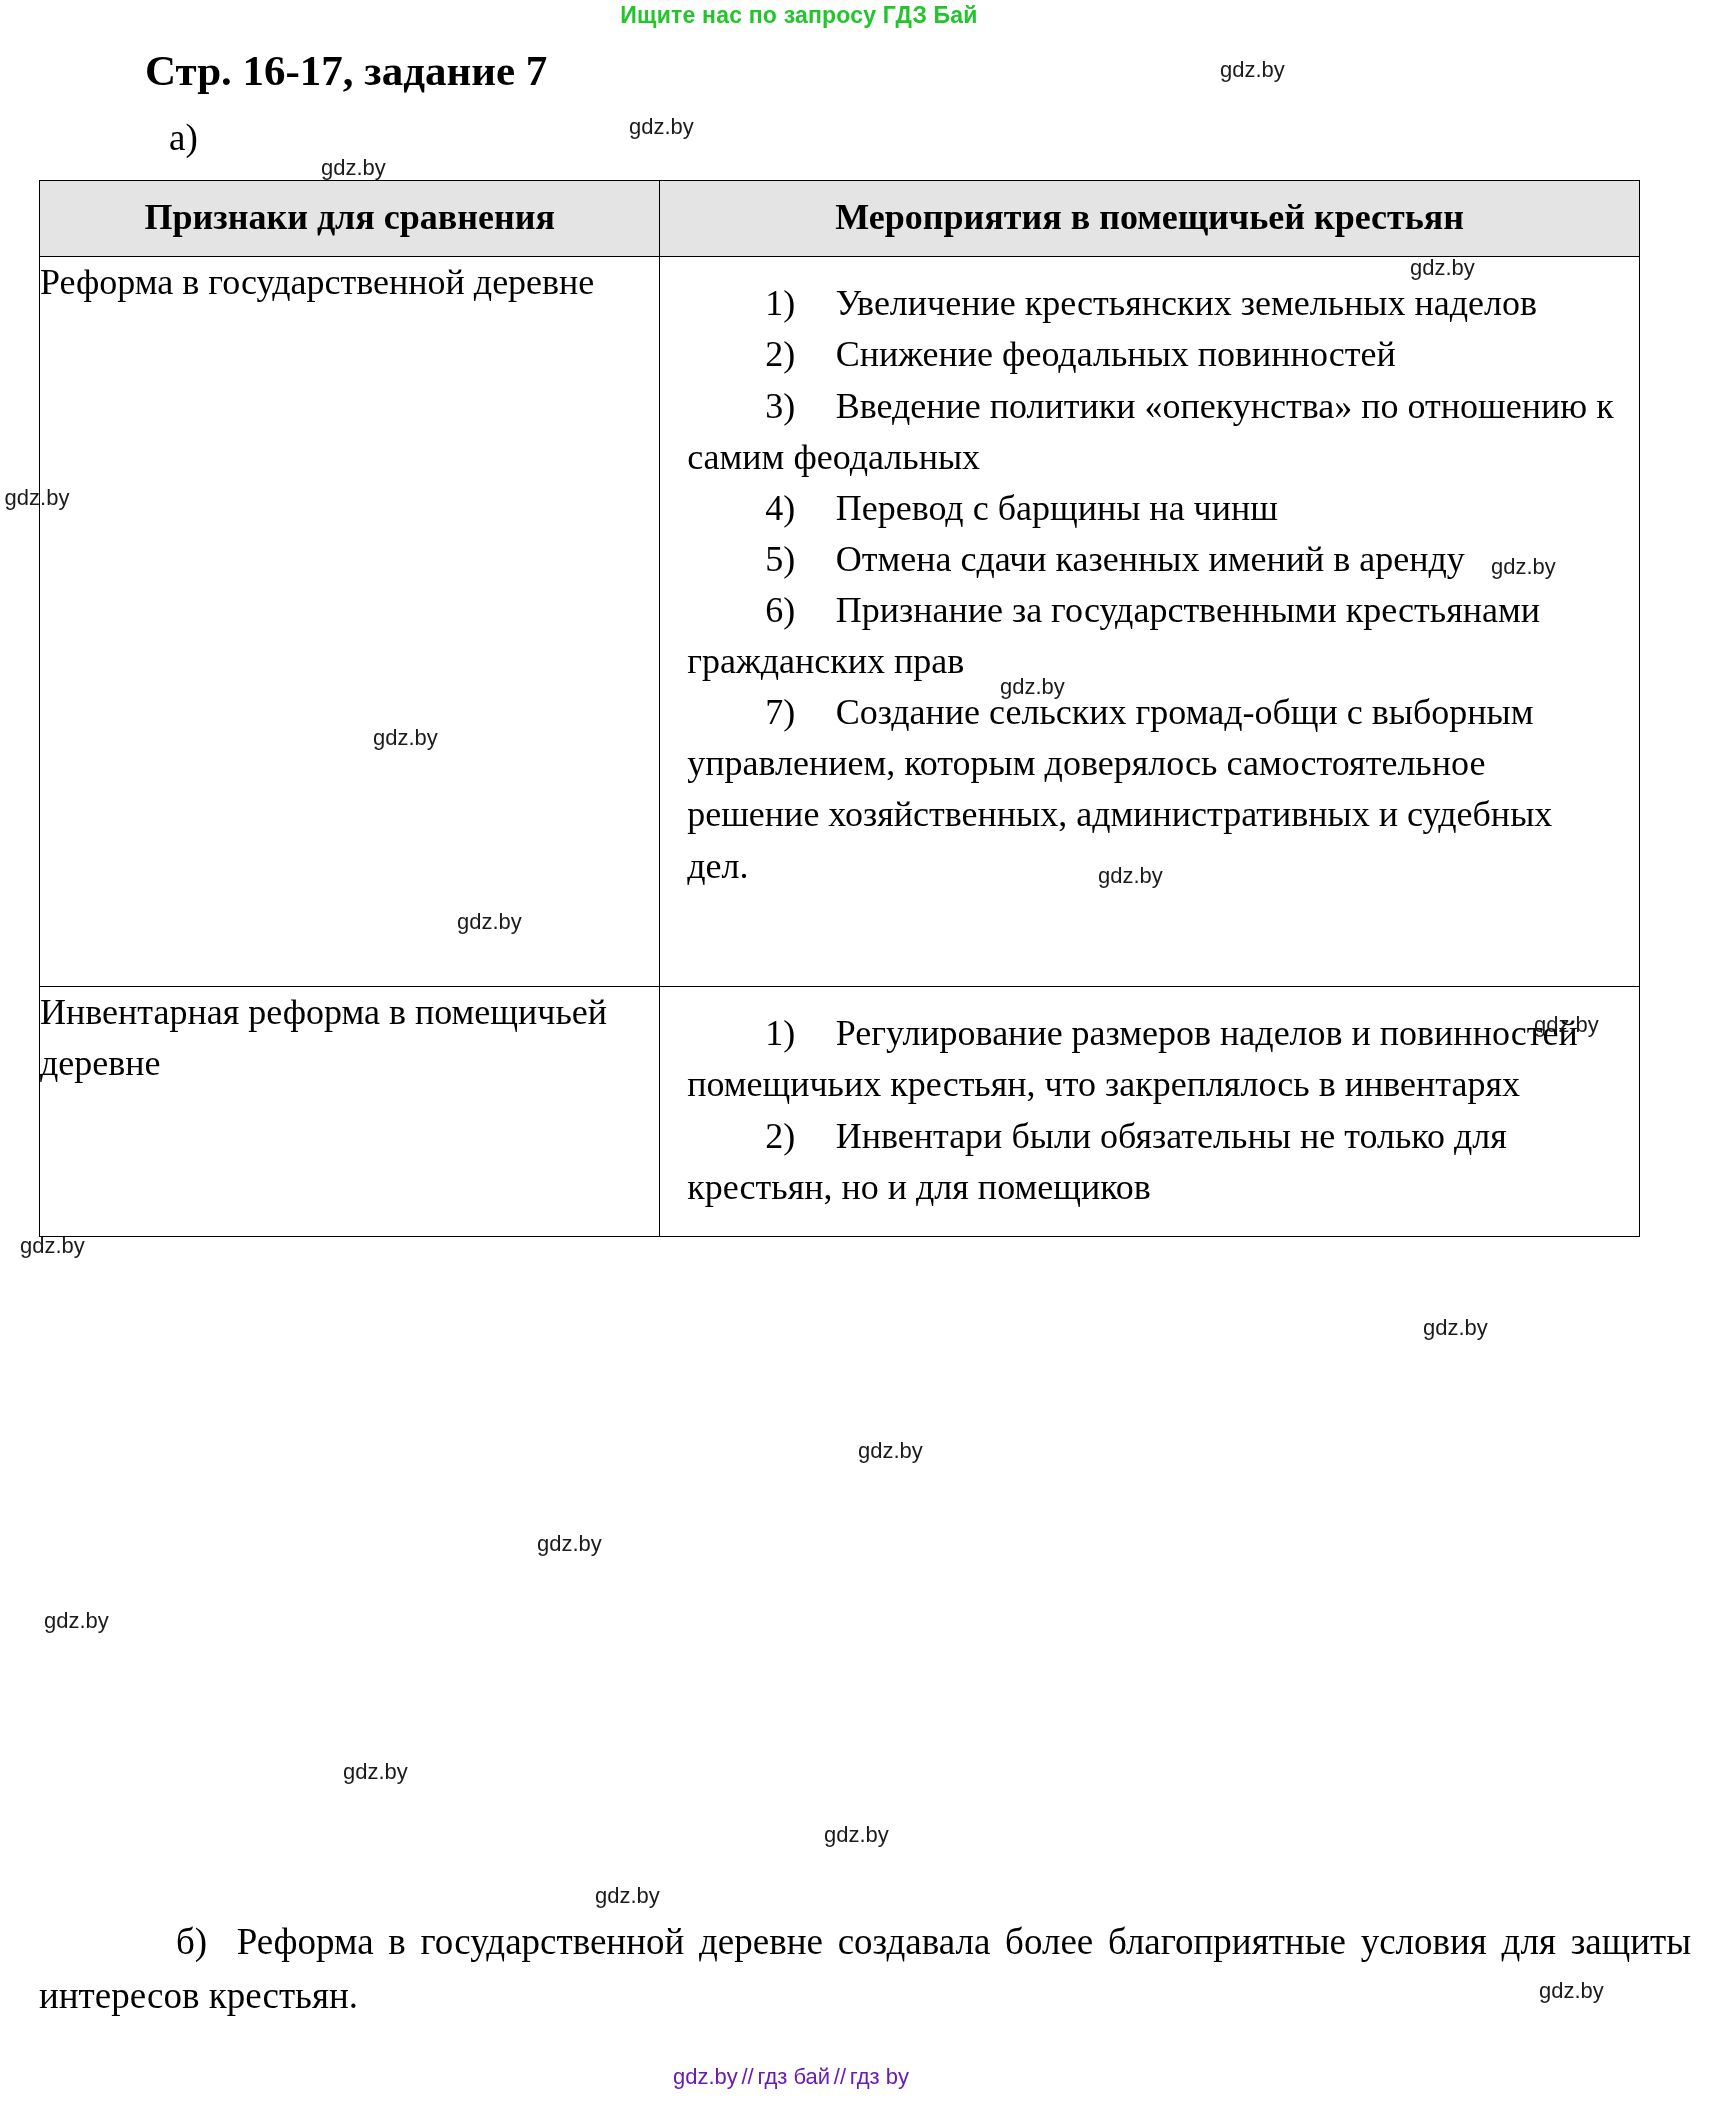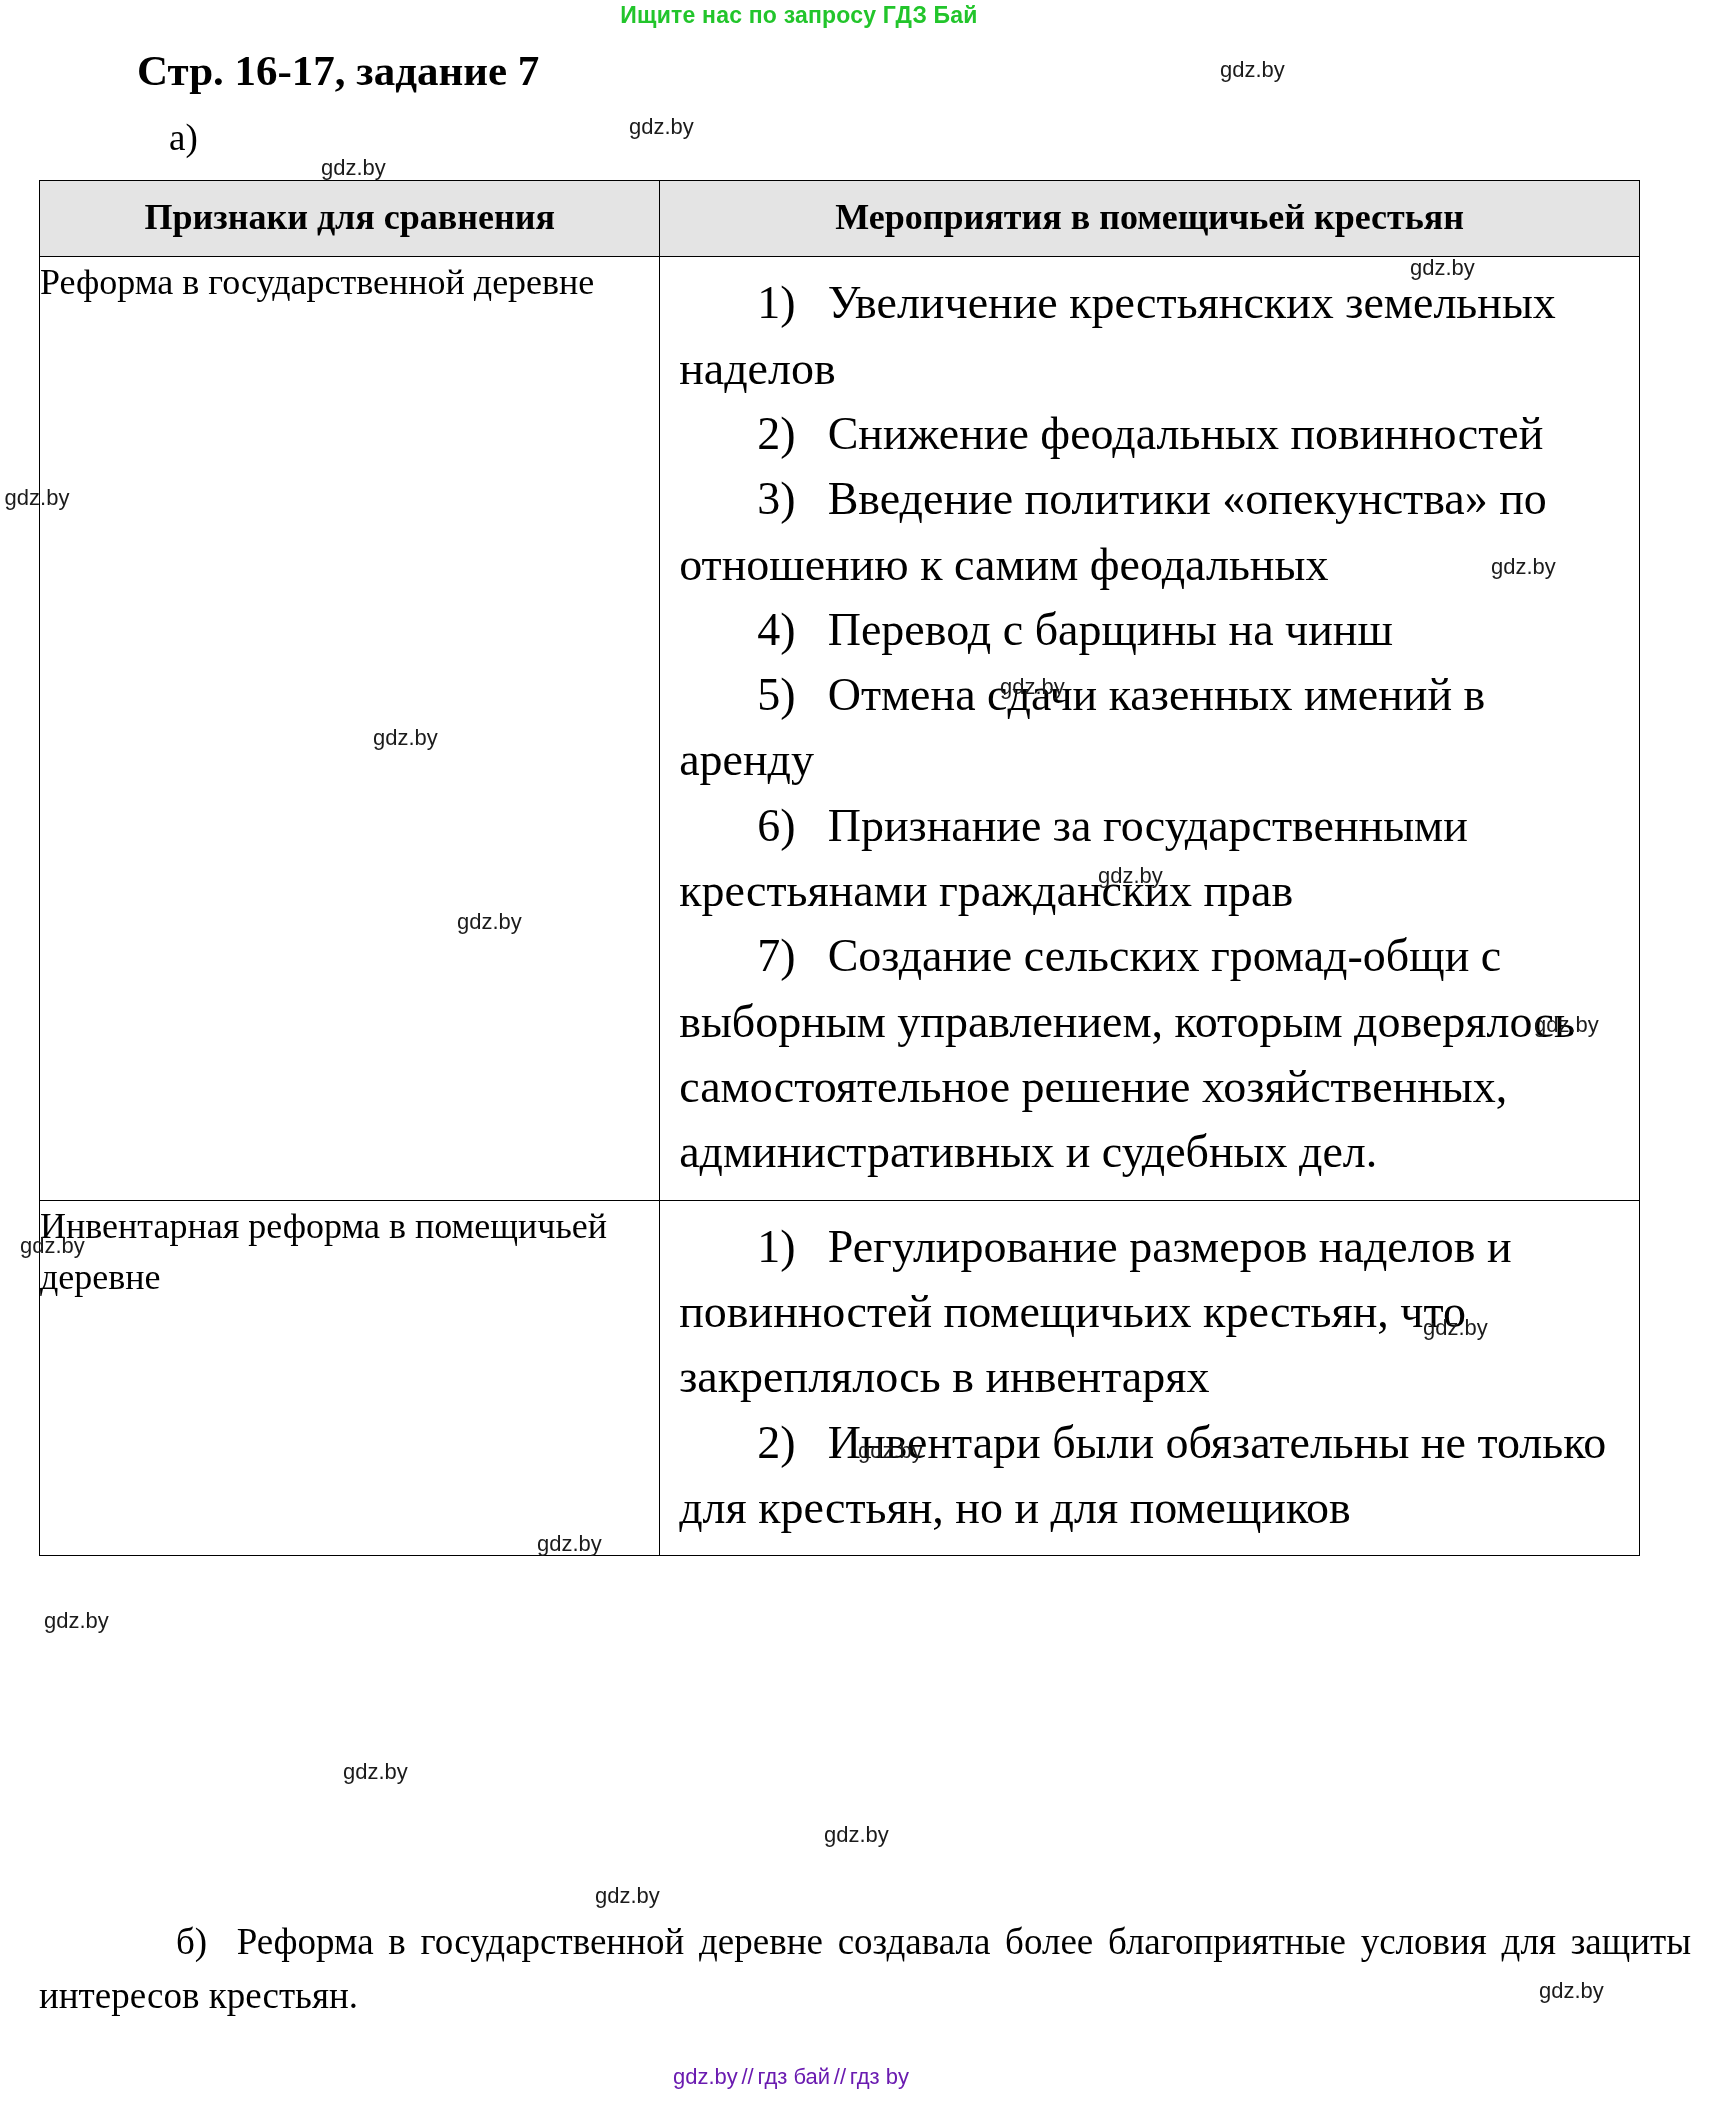--- a/index.html
+++ b/index.html
@@ -36,21 +36,21 @@
   .page {
     position: absolute;
     top: 0;
     left: 0;
     width: 1735px;
     height: 2106px;
   }
 
   .task-title {
     position: absolute;
-    left: 137px;
+    left: 145px;
     top: 46px;
     font-size: 43px;
     font-weight: bold;
     white-space: nowrap;
   }
 
   .subpoint-a {
     position: absolute;
     left: 169px;
     top: 116px;
@@ -88,24 +88,24 @@
   .cell-feature {
     font-size: 36px;
     line-height: 1.42;
     padding: 11px 9.2px 9.2px 16.6px;
   }
   .cell-feature .feature-name {
     display: block;
   }
 
   .measures-list {
-    margin: 4px;
+    margin: 12px;
     padding: 9.2px 13px 11px 14.8px;
     list-style: none;
-    font-size: 46px;
+    font-size: 36px;
     line-height: 1.42;
   }
   .measures-list li {
     margin: 0 0 0 0;
     padding: 0;
     text-indent: 0;
   }
   .measures-list li .num {
     display: inline-block;
     width: 52px;

